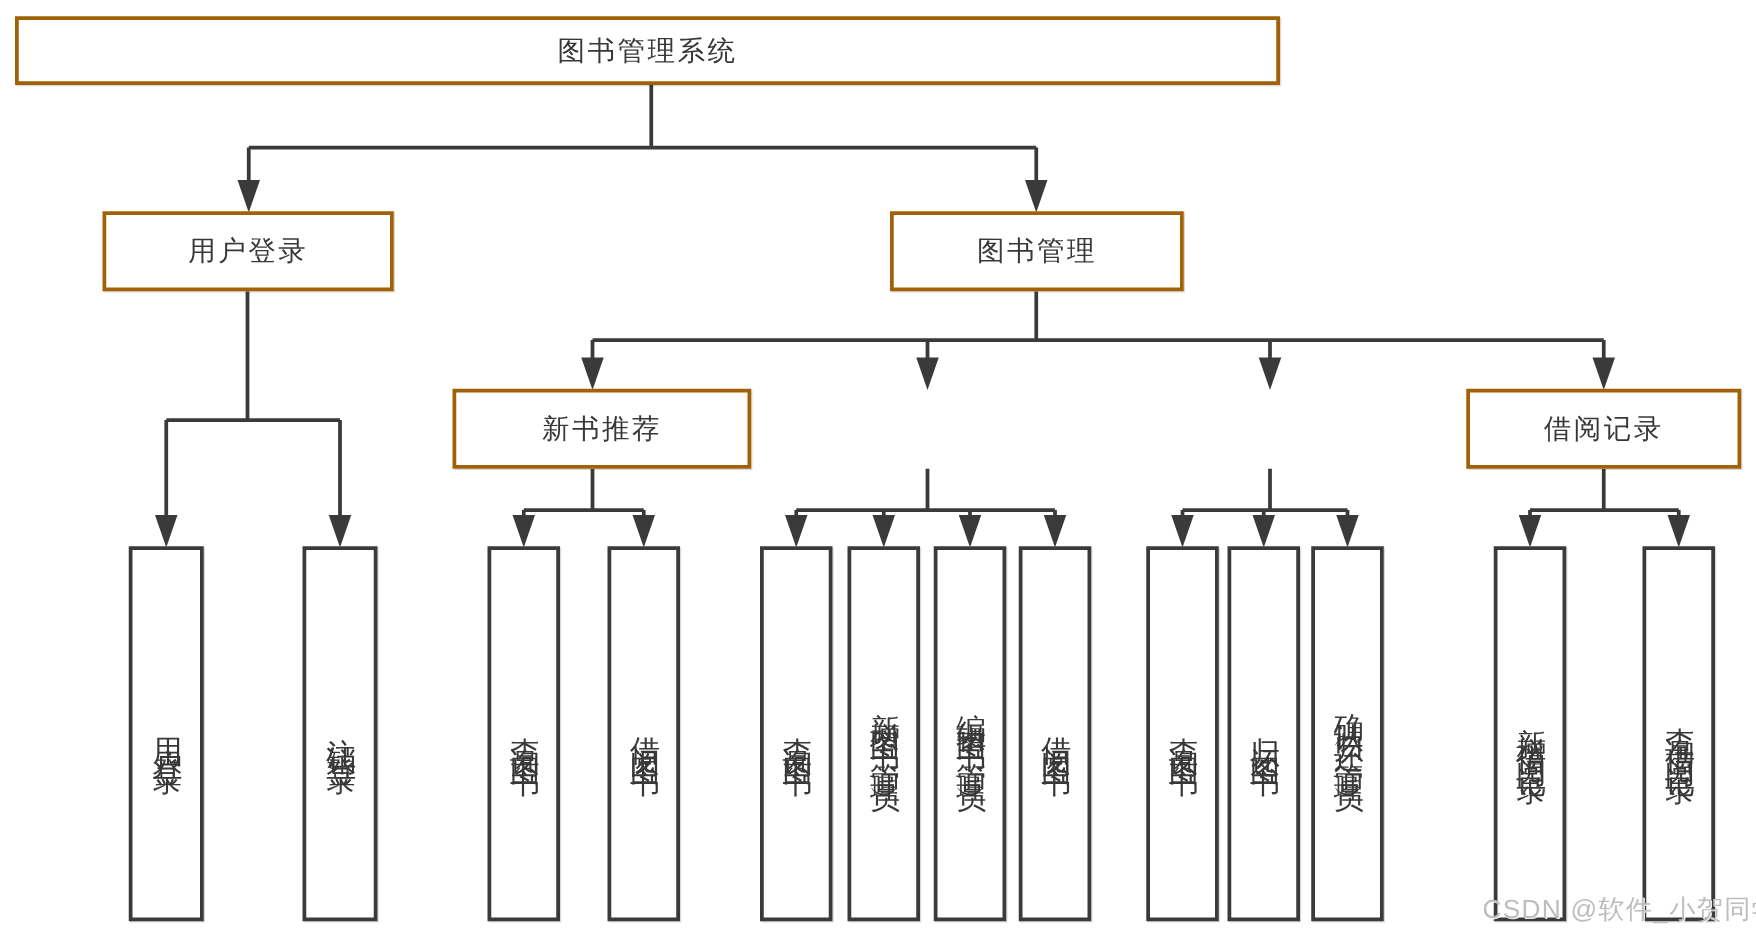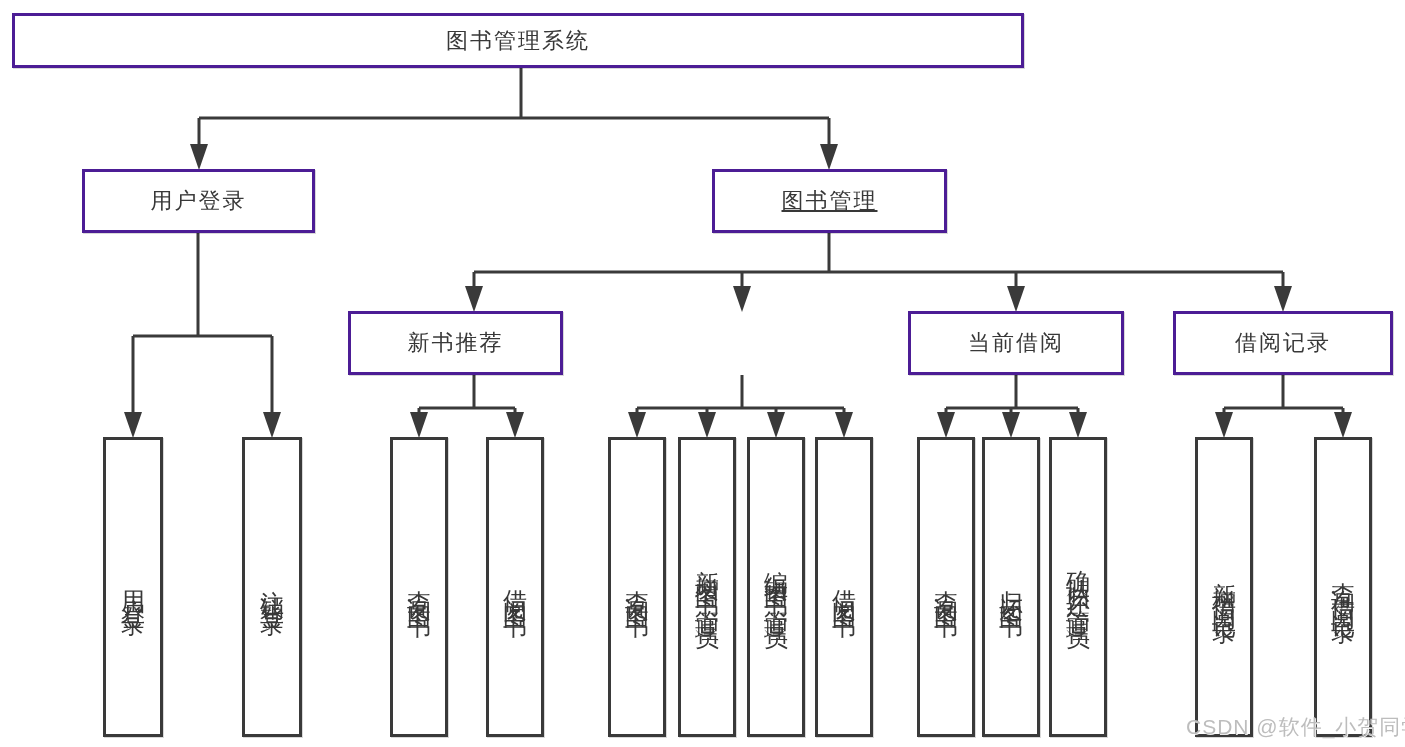--- a/index.html
+++ b/index.html
@@ -16,21 +16,21 @@
 
   .connectors {
     position: absolute;
     left: 0; top: 0;
     width: 1405px; height: 747px;
   }
 
   .node {
     position: absolute;
     background: #ffffff;
-    border: 3px solid #4c1d95;
+    border: 3px solid #a16207;
     display: flex;
     align-items: center;
     justify-content: center;
     font-size: 22px;
     color: #383838;
     letter-spacing: 2px;
     line-height: 1;
     box-shadow: 1px 1px 0 rgba(0,0,0,0.15);
   }
 
@@ -105,29 +105,26 @@
     </g>
   </svg>
 
   <div class="node" style="left:12px; top:13px; width:1012px; height:55px;">
     <span>图书管理系统</span>
   </div>
 
   <div class="node" style="left:82px; top:169px; width:233px; height:64px;">
     <span>用户登录</span>
   </div>
-  <div class="node" style="left:712px; top:169px; width:235px; height:64px;text-decoration:underline;">
+  <div class="node" style="left:712px; top:169px; width:235px; height:64px;">
     <span>图书管理</span>
   </div>
 
-  <div class="node" style="left:348px; top:311px; width:215px; height:64px;">
+  <div class="node" style="left:362px; top:311px; width:239px; height:64px;">
     <span>新书推荐</span>
-  </div>
-  <div class="node" style="left:908px; top:311px; width:216px; height:64px;">
-    <span>当前借阅</span>
   </div>
   <div class="node" style="left:1173px; top:311px; width:220px; height:64px;">
     <span>借阅记录</span>
   </div>
 
   <div class="vnode" style="left:103px; width:60px;">
     <span class="vtext">用户登录</span>
   </div>
   <div class="vnode" style="left:242px; width:60px;">
     <span class="vtext">注销登录</span>

